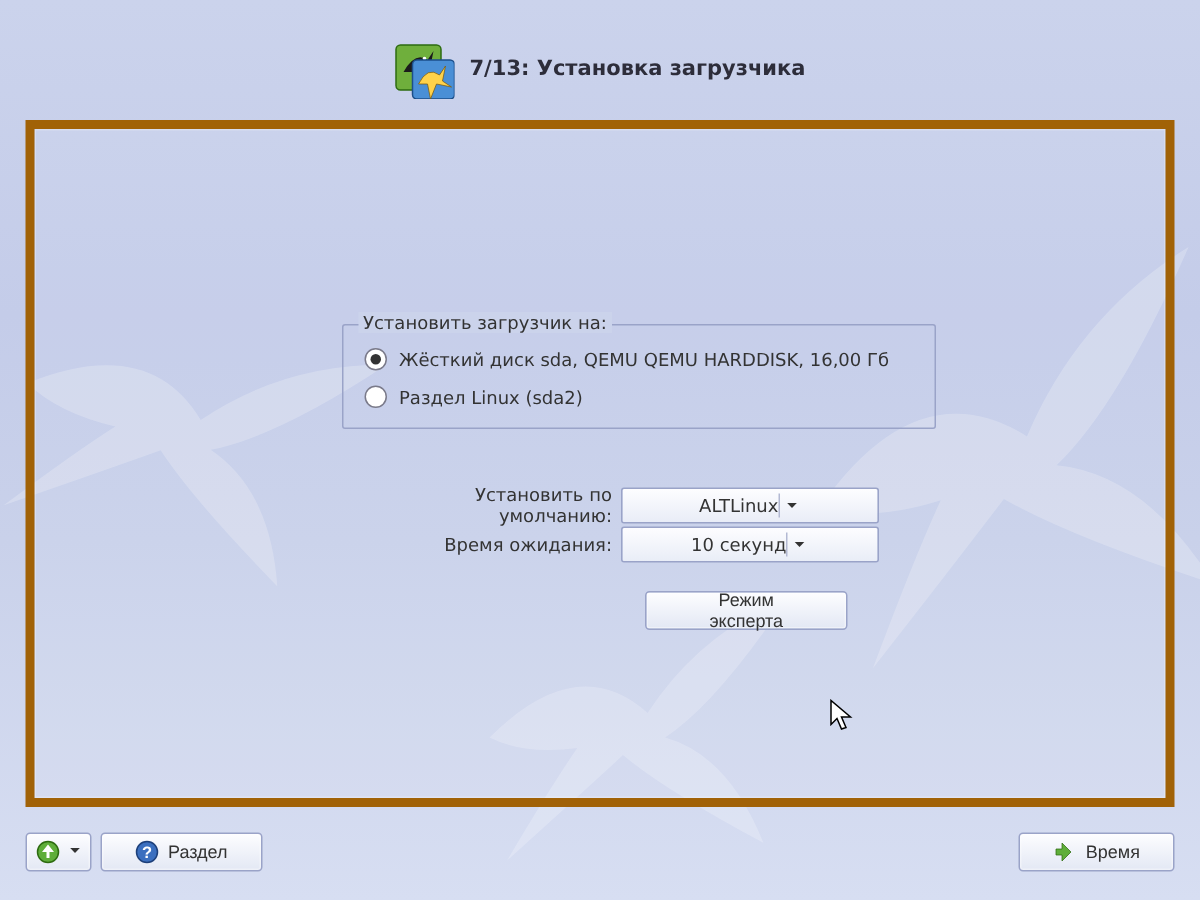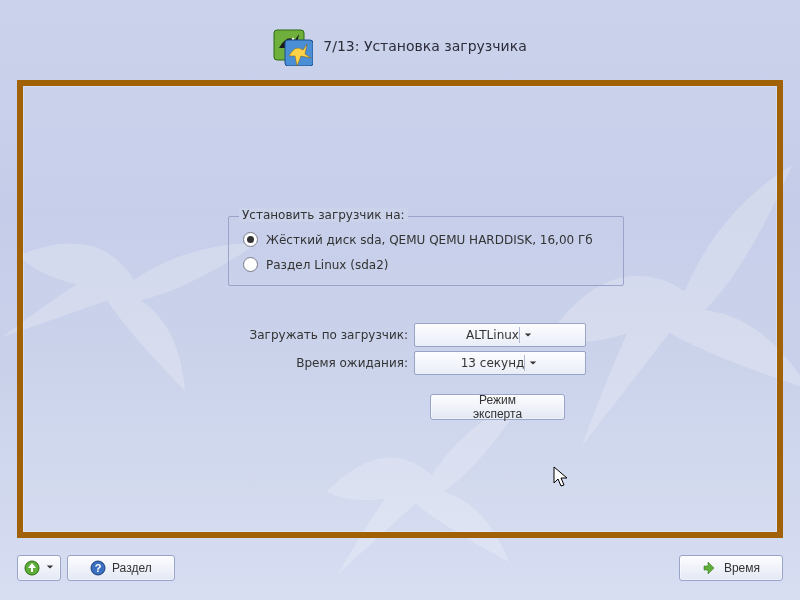--- a/index.html
+++ b/index.html
@@ -5,21 +5,21 @@
 html,body{margin:0;padding:0;width:800px;height:600px;overflow:hidden;font-family:"DejaVu Sans",Arial,sans-serif;font-size:12px;color:#333}
 body{background:linear-gradient(180deg,#cbd3ec 0%,#c4cce9 35%,#c9d1ea 60%,#d7def2 100%);position:relative}
 .bird{position:absolute;opacity:.22;pointer-events:none;fill:#fff}
 .bird:nth-of-type(1){left:-10px;top:150px;width:260px;height:260px;transform:rotate(20deg) scale(1,.9)}
 .bird:nth-of-type(2){right:-30px;top:140px;width:320px;height:320px;transform:rotate(-10deg)}
 .bird:nth-of-type(3){left:290px;bottom:-10px;width:260px;height:260px;transform:rotate(0deg) scale(.9)}
 .header{position:absolute;left:0;right:0;top:26px;text-align:center}
 .header-inner{display:inline-flex;align-items:center;gap:10px}
 .logo{width:40px;height:40px;display:inline-block;position:relative}
 .logo svg{width:100%;height:100%}
-.title{font-weight:normal;font-size:14px;color:#2d2d3a}
+.title{font-weight:bold;font-size:14px;color:#2d2d3a}
 .panel{position:absolute;left:17px;right:17px;top:80px;bottom:62px;border:6px solid #a16207;background:rgba(255,255,255,0.05);box-shadow:inset 0 0 0 1px rgba(255,255,255,.25)}
 .fieldset{position:absolute;left:205px;top:130px;width:370px;border:1px solid #9aa3c8;border-radius:2px;padding:10px 12px 8px 12px}
 .fieldset-legend{position:absolute;top:-9px;left:8px;background:transparent;padding:0 2px;font-size:12px;color:#333}
 .fieldset-legend span{background:#cbd3eb;padding:0 3px}
 .radio-row{display:flex;align-items:center;gap:8px;padding:5px 2px;cursor:pointer}
 .radio{width:13px;height:13px;border:1px solid #7a7a8a;border-radius:50%;background:#fff;position:relative;flex:0 0 auto}
 .radio.checked::after{content:"";position:absolute;left:3px;top:3px;width:7px;height:7px;border-radius:50%;background:#333}
 .form-row{position:absolute;left:225px;display:flex;align-items:center;font-size:12px}
 .form-row label{width:160px;text-align:right;padding-right:6px}
 .select{width:160px;height:22px;border:1px solid #9aa3c8;background:linear-gradient(#fdfdff,#e9edf7);display:flex;align-items:center;justify-content:center;padding:0 4px 0 6px;cursor:pointer;border-radius:2px;position:relative}
@@ -70,35 +70,35 @@
       <span class="radio checked"></span>
       <span>Жёсткий диск sda, QEMU QEMU HARDDISK, 16,00 Гб</span>
     </div>
     <div class="radio-row">
       <span class="radio"></span>
       <span>Раздел Linux (sda2)</span>
     </div>
   </div>
 
   <div class="form-row" style="top:237px">
-    <label>Загружать по загрузчик:</label>
+    <label>Установить по умолчанию:</label>
     <div class="select">
       <span>ALTLinux</span>
       <span class="arrow">
           <svg viewBox="0 0 10 10">
             <path d="M1 3 L5 7 L9 3 Z"></path>
           </svg>
         </span>
     </div>
   </div>
 
   <div class="form-row" style="top:265px">
     <label>Время ожидания:</label>
     <div class="select">
-      <span>13 секунд</span>
+      <span>10 секунд</span>
       <span class="arrow">
           <svg viewBox="0 0 10 10">
             <path d="M1 3 L5 7 L9 3 Z"></path>
           </svg>
         </span>
     </div>
   </div>
 
   <button class="btn expert-btn" style="top:308px">
     <span>Режим эксперта</span>

